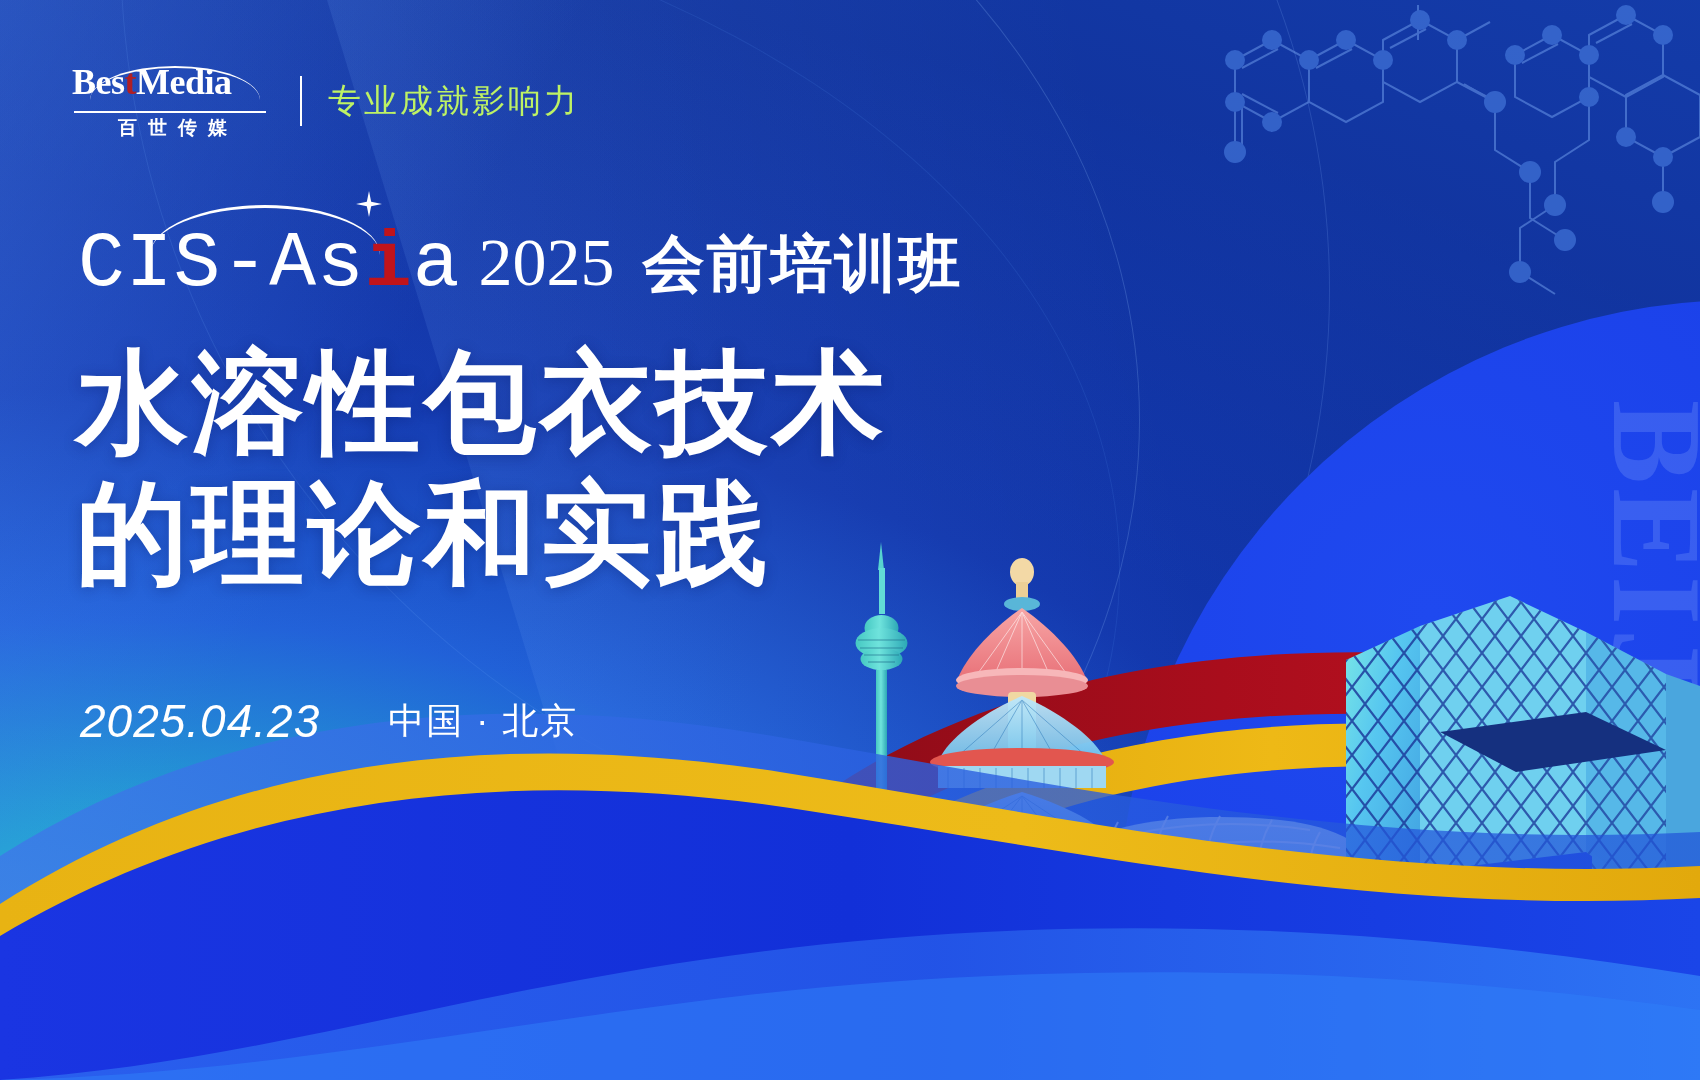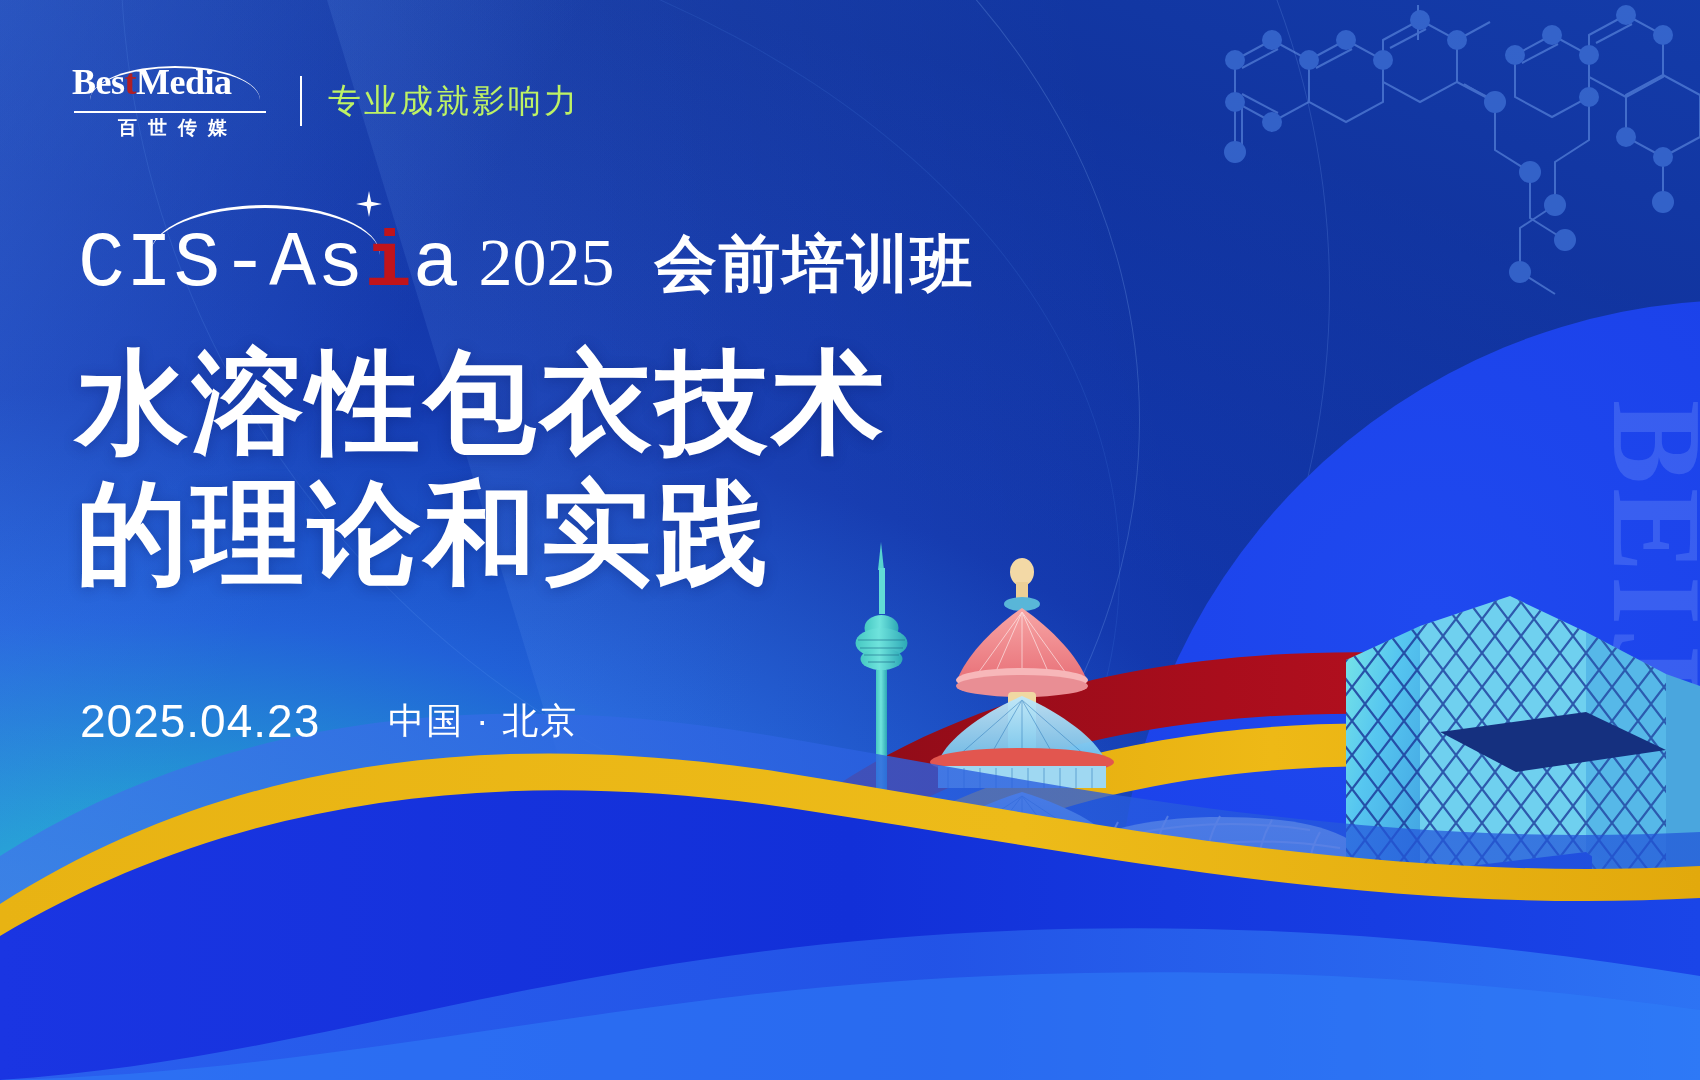--- a/index.html
+++ b/index.html
@@ -110,37 +110,37 @@
   }
   .t-i{position:relative;color:#c0141b;font-weight:700;display:inline-block;}
   .t-star{
     position:absolute;left:-9px;top:-34px;width:26px;height:26px;color:#fff;
   }
   .t-year{
     font-family:"Liberation Serif", serif;
     font-size:68px;font-weight:400;margin-left:18px;line-height:1;
   }
   .t-cn{
-    font-size:62px;font-weight:700;margin-left:40px;letter-spacing:2px;line-height:1;
+    font-size:62px;font-weight:700;margin-left:28px;letter-spacing:2px;line-height:1;
   }
 
   .headline{
     position:absolute;left:76px;top:338px;
     color:#fff;font-weight:700;font-size:112px;line-height:1.17;
     letter-spacing:4px;
     font-family:"Liberation Serif", serif;
     text-shadow:0 2px 14px rgba(0,20,90,.30);
   }
   .headline div{white-space:nowrap;}
 
   .meta{
     position:absolute;left:80px;top:694px;
     display:flex;align-items:center;color:#fff;white-space:nowrap;
   }
-  .meta-date{font-size:46px;font-weight:400;letter-spacing:1px;}
+  .meta-date{font-size:46px;font-weight:400;letter-spacing:1px;font-style:italic;}
   .meta-loc{font-size:36px;font-weight:400;margin-left:68px;letter-spacing:2px;}
 </style>
 </head>
 <body>
 
 <div class="stage">
 
   <div class="bg-base"></div>
   <div class="bg-sheen"></div>
   <div class="diag-band"></div>

